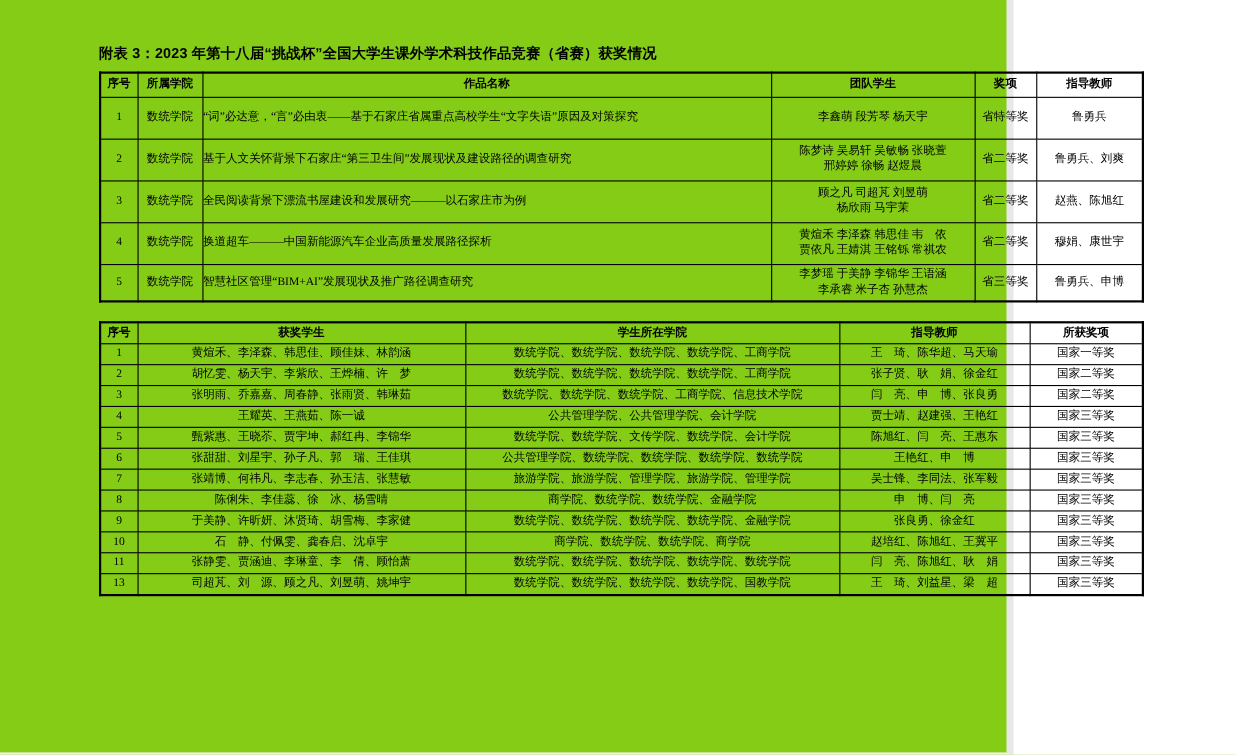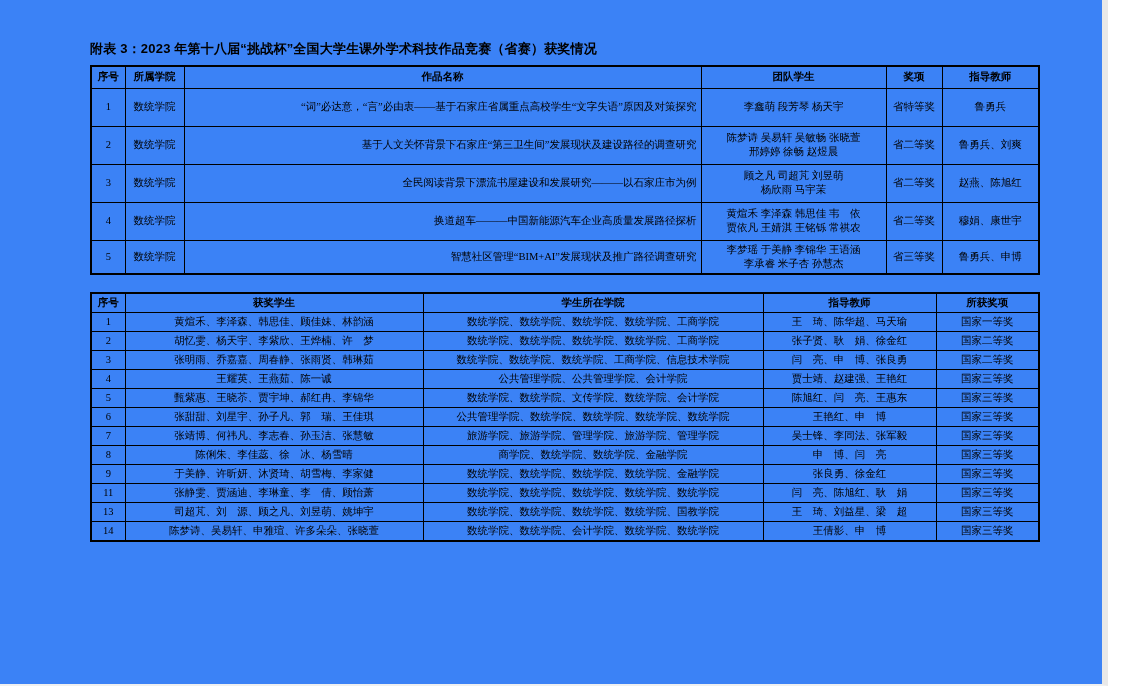--- a/index.html
+++ b/index.html
@@ -4,22 +4,22 @@
 <style>
   * { margin: 0; padding: 0; box-sizing: border-box; }
   html, body {
     width: 1124px; height: 686px;
     background: #ffffff;
     font-family: "Liberation Serif", "DejaVu Serif", serif;
     color: #000;
     overflow: hidden;
   }
   .page {
-    width: 1108px; height: 686px;
-    background: #3b82f6;
+    width: 921px; height: 686px;
+    background: #84cc16;
     border-right: 6px solid #e8e8e8;
     border-bottom: 2px solid #f0f0f0;
     padding: 40px 0 0 90px;
   }
   .doc-title {
     font-weight: bold;
     font-size: 13px;
     letter-spacing: 0.2px;
     margin-bottom: 7px;
     font-family: "Liberation Sans", "DejaVu Sans", sans-serif;
@@ -40,21 +40,21 @@
     overflow: hidden;
   }
   table.doc-table th {
     font-weight: bold;
     font-size: 10.5px;
     margin-top: 35px;
   }
   
   #table3 th { height: 22px; }
   #table3 tbody tr { height: 38px; }
-  #table3 td.col-work { text-align: right; padding-left: 11px; margin-top: 32px; }
+  #table3 td.col-work { text-align: left; padding-left: 0; margin-top: 32px; }
   #table3 td.col-students { white-space: pre-line; }
   #table3 tbody tr:nth-child(5) { height: 27px; }
   
   .gap { height: 17px; }
   #table4 th { height: 19px; }
   #table4 td { height: 19px; padding: 0 4px; }
 </style>
 </head>
 <body>
 
@@ -219,41 +219,41 @@
     </tr>
 
     <tr>
       <td class="col-no">9</td>
       <td class="col-students">于美静、许昕妍、沐贤琦、胡雪梅、李家健</td>
       <td class="col-colleges">数统学院、数统学院、数统学院、数统学院、金融学院</td>
       <td class="col-teachers">张良勇、徐金红</td>
       <td class="col-award">国家三等奖</td>
     </tr>
 
+    <tr>
+      <td class="col-no">10</td>
+      <td class="col-students">石　静、付佩雯、龚春启、沈卓宇</td>
+      <td class="col-colleges">商学院、数统学院、数统学院、商学院</td>
+      <td class="col-teachers">赵培红、陈旭红、王冀平</td>
+      <td class="col-award">国家三等奖</td>
+    </tr>
 
     <tr>
       <td class="col-no">11</td>
       <td class="col-students">张静雯、贾涵迪、李琳童、李　倩、顾怡萧</td>
       <td class="col-colleges">数统学院、数统学院、数统学院、数统学院、数统学院</td>
       <td class="col-teachers">闫　亮、陈旭红、耿　娟</td>
       <td class="col-award">国家三等奖</td>
     </tr>
 
 
     <tr>
       <td class="col-no">13</td>
       <td class="col-students">司超芃、刘　源、顾之凡、刘昱萌、姚坤宇</td>
       <td class="col-colleges">数统学院、数统学院、数统学院、数统学院、国教学院</td>
       <td class="col-teachers">王　琦、刘益星、梁　超</td>
       <td class="col-award">国家三等奖</td>
     </tr>
 
-    <tr>
-      <td class="col-no">14</td>
-      <td class="col-students">陈梦诗、吴易轩、申雅瑄、许多朵朵、张晓萱</td>
-      <td class="col-colleges">数统学院、数统学院、会计学院、数统学院、数统学院</td>
-      <td class="col-teachers">王倩影、申　博</td>
-      <td class="col-award">国家三等奖</td>
-    </tr>
   </tbody>
   </table>
 
 </div>
 
 </body></html>

